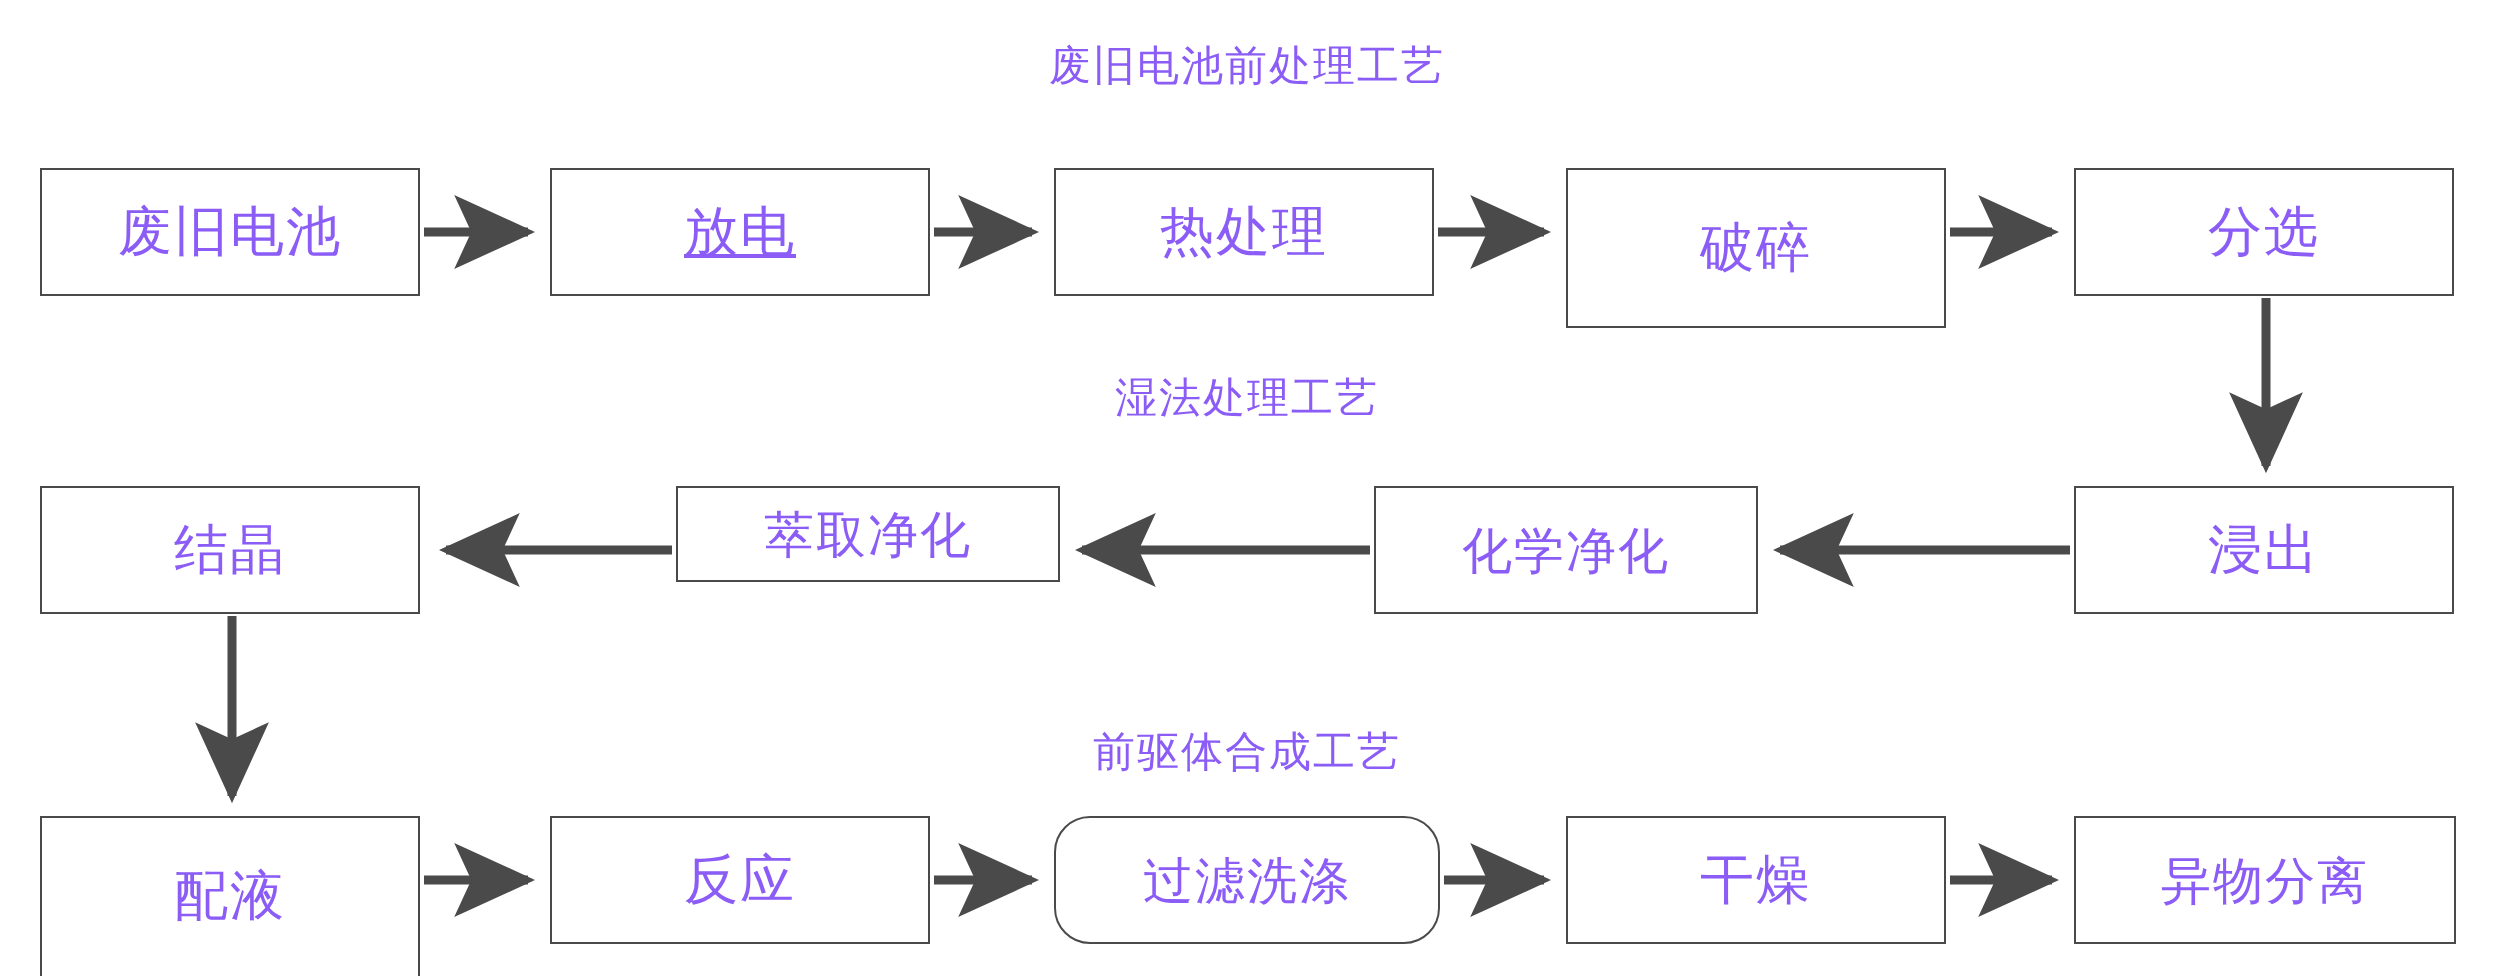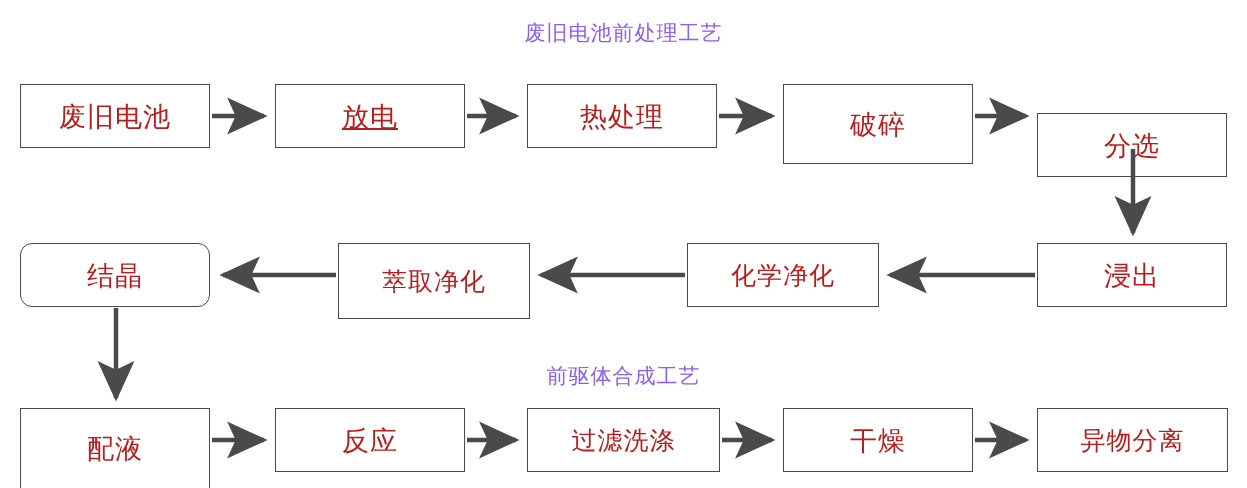--- a/index.html
+++ b/index.html
@@ -32,21 +32,21 @@
   .node {
     position: absolute;
     box-sizing: border-box;
     border: 1.6px solid #4a4a4a;
     background: #ffffff;
     display: flex;
     align-items: center;
     justify-content: center;
     font-family: "DejaVu Serif", "Liberation Serif", serif;
     font-size: 27px;
-    color: #b91c1c;
+    color: #8b5cf6;
     line-height: 1;
     letter-spacing: 1px;
     white-space: nowrap;
   }
   .node.small-text { font-size: 25px; }
   .arrow-layer {
     position: absolute;
     inset: 0;
     pointer-events: none;
   }
@@ -58,33 +58,34 @@
 <body>
 
 <div id="flowchart">
 
   <div class="section-title" style="top:19px;">废旧电池前处理工艺</div>
 
   <div class="node" style="left:20px;  top:84px; width:190px; height:64px;">废旧电池</div>
   <div class="node" style="left:275px; top:84px; width:190px; height:64px;text-decoration:underline;">放电</div>
   <div class="node" style="left:527px; top:84px; width:190px; height:64px;">热处理</div>
   <div class="node" style="left:783px; top:84px; width:190px; height:80px;">破碎</div>
-  <div class="node" style="left:1037px; top:84px; width:190px; height:64px;margin-top:29px;">分选</div>
+  <div class="node" style="left:1037px; top:84px; width:190px; height:64px;">分选</div>
 
+  <div class="section-title" style="top:185px;">湿法处理工艺</div>
 
-  <div class="node" style="left:20px;  top:243px; width:190px; height:64px;border-radius:12px;">结晶</div>
-  <div class="node small-text" style="left:338px; top:243px; width:192px; height:76px;">萃取净化</div>
+  <div class="node" style="left:20px;  top:243px; width:190px; height:64px;">结晶</div>
+  <div class="node small-text" style="left:338px; top:243px; width:192px; height:48px;">萃取净化</div>
   <div class="node small-text" style="left:687px; top:243px; width:192px; height:64px;text-align:right;">化学净化</div>
   <div class="node" style="left:1037px; top:243px; width:190px; height:64px;">浸出</div>
 
   <div class="section-title" style="top:362px;text-align:center;">前驱体合成工艺</div>
 
   <div class="node" style="left:20px;  top:408px; width:190px; height:81px;">配液</div>
   <div class="node" style="left:275px; top:408px; width:190px; height:64px;">反应</div>
-  <div class="node small-text" style="left:527px; top:408px; width:193px; height:64px;">过滤洗涤</div>
+  <div class="node small-text" style="left:527px; top:408px; width:193px; height:64px;border-radius:18px;">过滤洗涤</div>
   <div class="node" style="left:783px; top:408px; width:190px; height:64px;">干燥</div>
   <div class="node small-text" style="left:1037px; top:408px; width:191px; height:64px;">异物分离</div>
 
   <div class="arrow-layer">
     <svg width="1247" height="488" viewBox="0 0 1247 488" xmlns="http://www.w3.org/2000/svg">
       <defs>
         <marker id="ah-right" markerWidth="9" markerHeight="9" refX="8.2" refY="4.5" orient="auto" markerUnits="strokeWidth">
           <path d="M0,0.4 L9,4.5 L0,8.6 L1.9,4.5 Z" fill="#4a4a4a"></path>
         </marker>
         <marker id="ah-left" markerWidth="9" markerHeight="9" refX="8.2" refY="4.5" orient="auto" markerUnits="strokeWidth">

